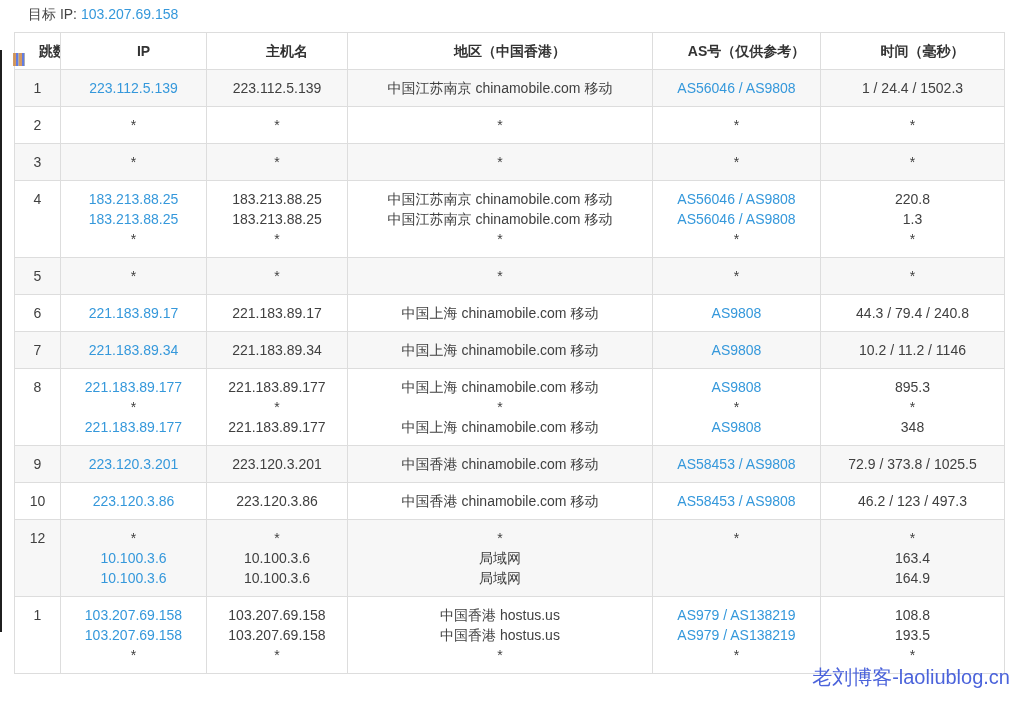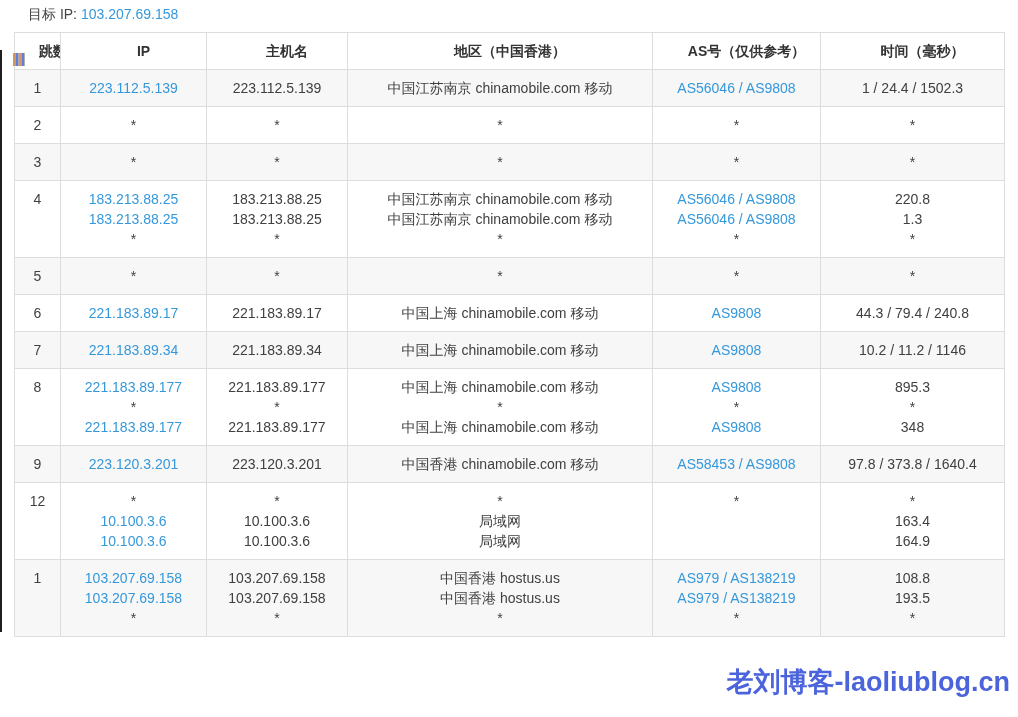--- a/index.html
+++ b/index.html
@@ -45,22 +45,22 @@
     padding-left: 24px;
   }
   .trace-table tbody tr:nth-child(odd) { background: #f7f7f7; }
   .trace-table tbody tr:nth-child(even) { background: #ffffff; }
   .cell-line { min-height: 20px; }
   .cell-line.link { color: #3598db; cursor: pointer; }
 
   .watermark {
     position: absolute;
     right: 8px; top: 664px;
-    font-size: 27px;
-    font-weight: bold;
+    font-size: 20px;
+    font-weight: normal;
     color: #3c56d8;
     opacity: 0.92;
     white-space: nowrap;
     z-index: 10;
     letter-spacing: 0px;
   }
   .left-edge-line {
     position: absolute;
     left: 0; top: 50px;
     width: 2px; height: 582px;
@@ -296,21 +296,41 @@
         <td>
           <div class="cell-line">223.120.3.201</div>
         </td>
         <td>
           <div class="cell-line">中国香港 chinamobile.com 移动</div>
         </td>
         <td>
           <div class="cell-line link">AS58453 / AS9808</div>
         </td>
         <td>
-          <div class="cell-line">97.8 / 373.8 / 1640.4</div>
+          <div class="cell-line">72.9 / 373.8 / 1025.5</div>
+        </td>
+      </tr>
+      <tr>
+        <td>
+          <div class="cell-line">10</div>
+        </td>
+        <td>
+          <div class="cell-line link">223.120.3.86</div>
+        </td>
+        <td>
+          <div class="cell-line">223.120.3.86</div>
+        </td>
+        <td>
+          <div class="cell-line">中国香港 chinamobile.com 移动</div>
+        </td>
+        <td>
+          <div class="cell-line link">AS58453 / AS9808</div>
+        </td>
+        <td>
+          <div class="cell-line">46.2 / 123 / 497.3</div>
         </td>
       </tr>
       <tr>
         <td>
           <div class="cell-line">12</div>
         </td>
         <td>
           <div class="cell-line">*</div>
           <div class="cell-line link">10.100.3.6</div>
           <div class="cell-line link">10.100.3.6</div>

